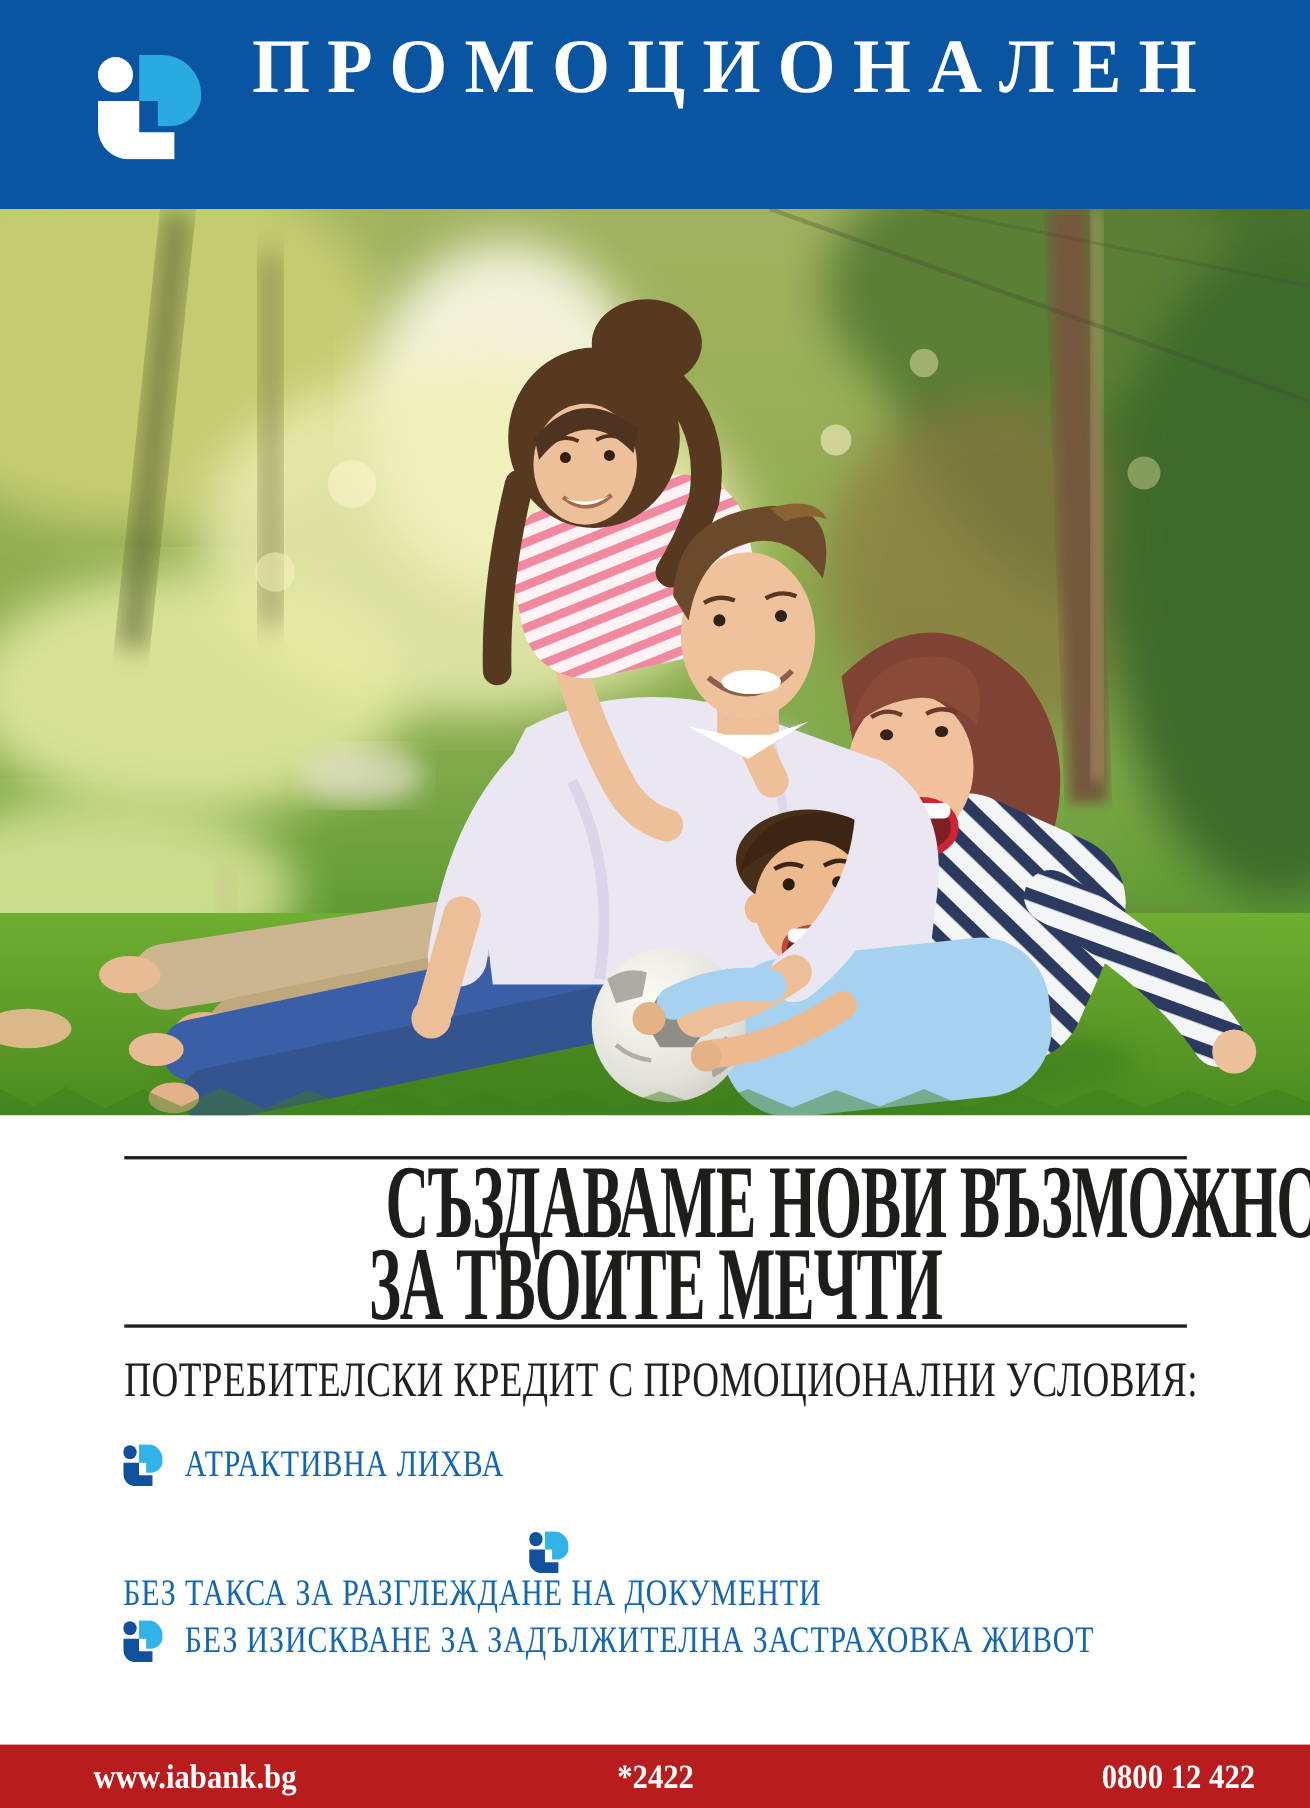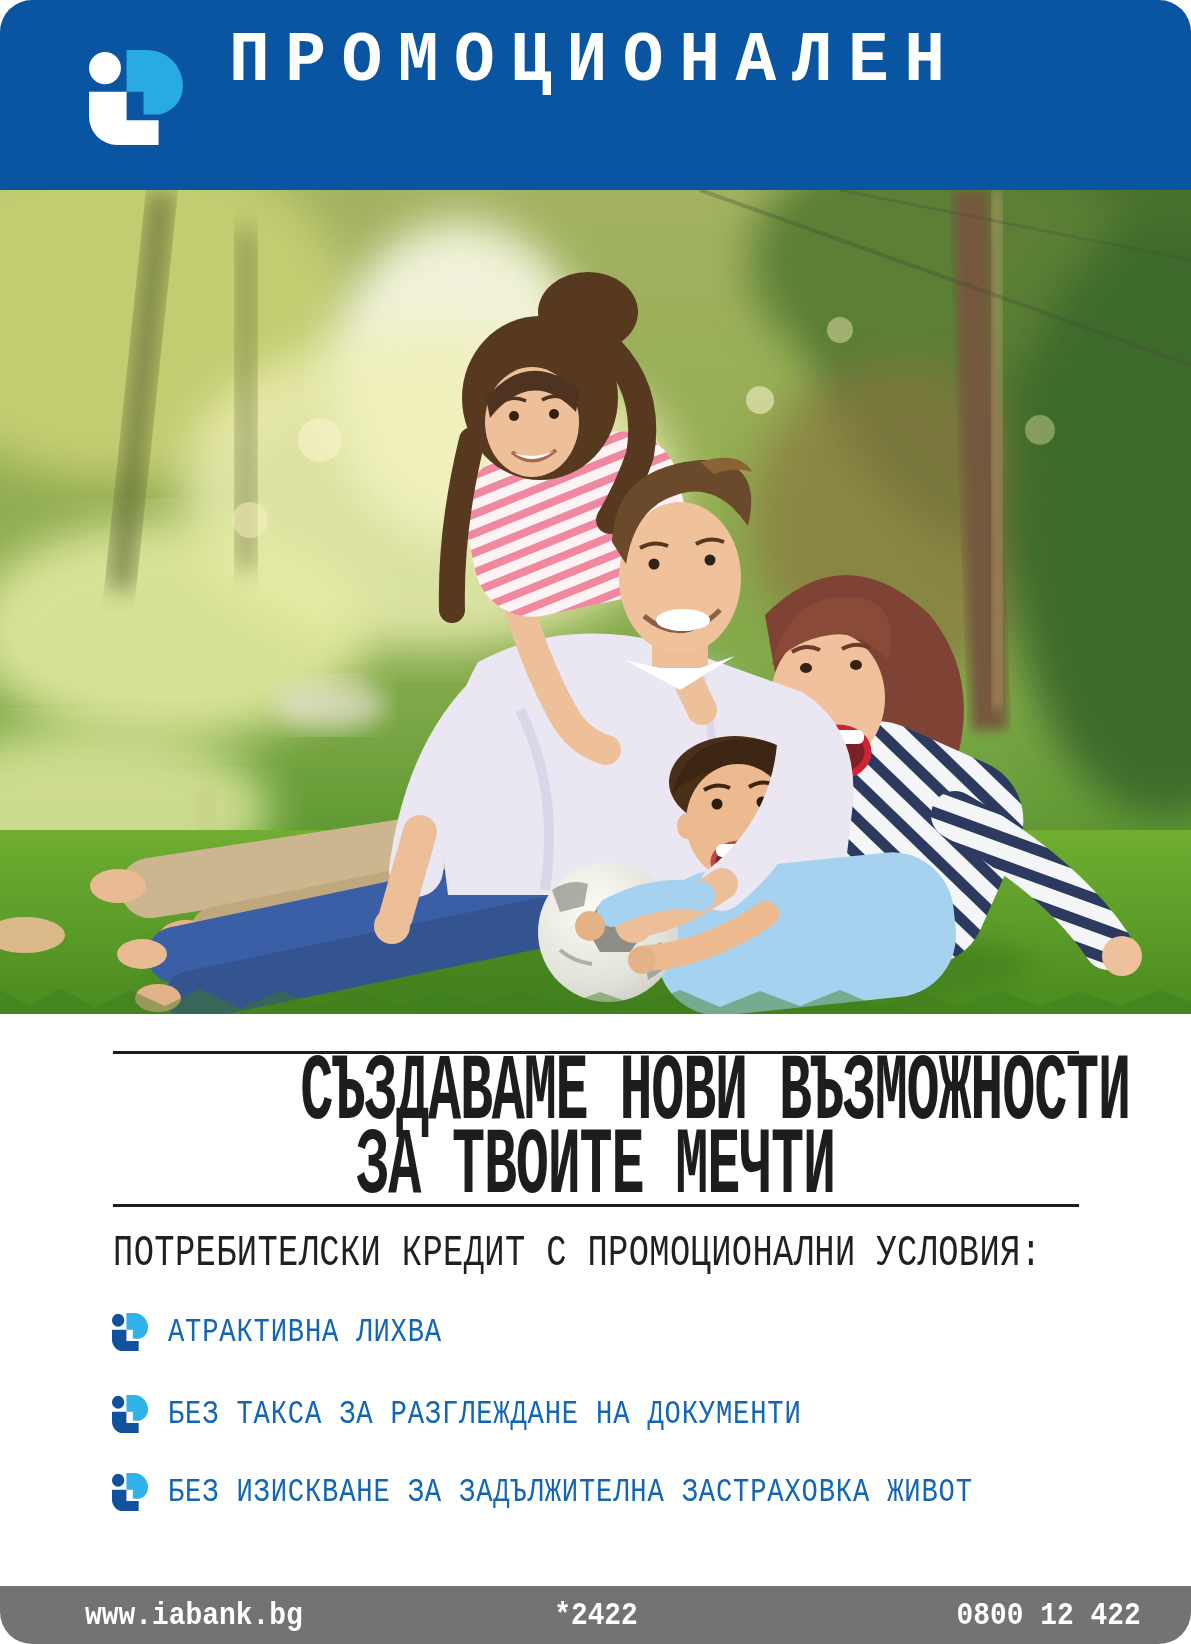--- a/index.html
+++ b/index.html
@@ -1,20 +1,19 @@
 <!DOCTYPE html>
 <html lang="bg"><head>
 <meta charset="utf-8">
 <style>
   html,body{margin:0;padding:0;background:#ffffff;}
   .page{
     position:relative;width:1191px;height:1644px;margin:0 auto;
     background:#ffffff;overflow:hidden;
-    font-family:Liberation Mono, monospace;
-    border-radius:32px;
+    font-family:Liberation Serif, serif;
   }
   
   .topbar{
     position:absolute;left:0;top:0;width:1191px;height:190px;
     background:#0a55a2;
   }
   .logo{position:absolute;left:89px;top:50px;width:94px;height:95px;}
   .title-block{position:absolute;left:229px;top:30px;width:900px;color:#ffffff;}
   .title-line1{
     font-size:70px;font-weight:bold;line-height:64px;letter-spacing:16px;
@@ -42,29 +41,29 @@
   .headline .hl > span{display:inline-block;transform:scaleX(.58);transform-origin:center center;}
   .subhead{
     position:absolute;left:113px;top:1228px;color:#231f20;
     font-size:45px;font-weight:normal;white-space:nowrap;
   }
   .subhead > span{display:inline-block;transform:scaleX(.75);transform-origin:left center;letter-spacing:.5px;}
   .benefits{list-style:none;margin:0;padding:0;}
   .benefit{
     position:absolute;left:112px;height:44px;display:flex;align-items:center;text-align:center;
   }
-  .benefit-1{top:1310px;} .benefit-2{top:1392px;} .benefit-3{top:1470px;}
+  .benefit-1{top:1310px;} .benefit-2{top:1392px;flex-direction:column;} .benefit-3{top:1470px;}
   .benefit-icon{width:36px;height:38px;margin-right:20px;flex:0 0 auto;}
   .benefit-label{
     color:#1266b2;font-size:34px;white-space:nowrap;
     display:inline-block;transform:scaleX(.8);transform-origin:left center;letter-spacing:1px;
   }
   
   .footbar{
-    position:absolute;left:0;top:1586px;width:1191px;height:58px;background:#737373;
+    position:absolute;left:0;top:1586px;width:1191px;height:58px;background:#b91c1c;
     display:flex;align-items:center;color:#ffffff;font-weight:bold;font-size:31px;
   }
   .foot-site{position:absolute;left:85px;transform:scaleX(.9);transform-origin:left center;}
   .foot-code{position:absolute;left:50%;transform:translateX(-50%) scaleX(.9);}
   .foot-phone{position:absolute;right:50px;transform:scaleX(.9);transform-origin:right center;}
   
   .logo{--ia-head:#ffffff;--ia-fan:#29abe2;--ia-body:#ffffff;}
   .benefit-icon{--ia-head:#11519c;--ia-fan:#2fb3e8;--ia-body:#11519c;}
 </style>
 </head>

